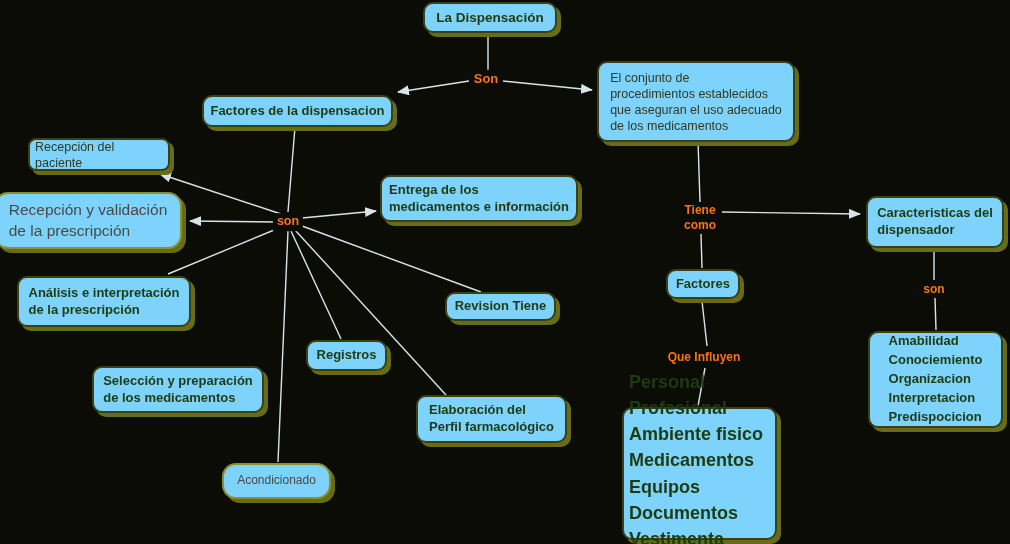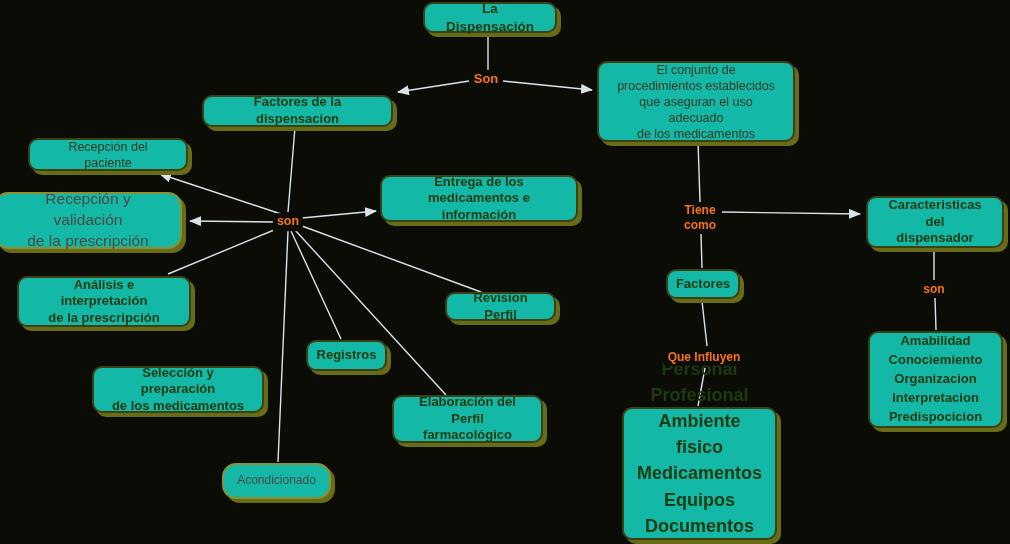--- a/index.html
+++ b/index.html
@@ -6,29 +6,29 @@
   #canvas{
     position:relative;
     width:1010px;height:544px;
     background:#0c0c07;
     overflow:hidden;
     font-family:"Liberation Sans",sans-serif;
   }
   #wires{position:absolute;left:0;top:0;width:1010px;height:544px;}
   .node{
     position:absolute;box-sizing:border-box;
-    background:#14b8a6;
+    background:#7dd3fc;
     border:2px solid #3c4113;
     border-radius:10px;
     box-shadow:4px 4px 0 #686c16;
     display:flex;align-items:center;justify-content:center;
-    text-align:center;white-space:pre-line;
+    white-space:pre-line;
     font-weight:bold;color:#1d3a10;
     font-size:13px;line-height:1.28;
-    padding:3px 15px;
+    padding:3px 5px;
   }
   .node.regular{font-weight:400;color:#2e3a24;font-size:12.5px;}
   .node.alt{
     font-weight:400;color:#4a4a44;
     border-color:#8c9032;border-radius:14px;
   }
   .node.alt.big{font-size:15.5px;line-height:1.35;}
   .node.alt.mid{font-size:12px;}
   .node.list{line-height:1.45;}
   .link-label{
@@ -76,39 +76,39 @@
 
   <div class="node" style="left:423px;top:2px;width:134px;height:31px;font-size:13.5px;">La Dispensación</div>
 
   <div class="node regular" style="left:597px;top:61px;width:198px;height:81px;">El conjunto de
 procedimientos establecidos
 que aseguran el uso adecuado
 de los medicamentos</div>
 
   <div class="node" style="left:202px;top:95px;width:191px;height:32px;">Factores de la dispensacion</div>
 
-  <div class="node regular" style="left:28px;top:138px;width:160px;height:33px;">Recepción del paciente</div>
+  <div class="node regular" style="left:28px;top:138px;width:142px;height:33px;border-radius:8px;">Recepción del paciente</div>
 
   <div class="node alt big" style="left:-6px;top:192px;width:188px;height:57px;">Recepción y validación
 de la prescripción</div>
 
   <div class="node" style="left:380px;top:175px;width:198px;height:47px;">Entrega de los
 medicamentos e información</div>
 
   <div class="node" style="left:17px;top:276px;width:174px;height:51px;">Análisis e interpretación
 de la prescripción</div>
 
-  <div class="node" style="left:445px;top:292px;width:111px;height:29px;">Revision Perfil</div>
+  <div class="node" style="left:445px;top:292px;width:111px;height:29px;">Revision Tiene</div>
 
   <div class="node" style="left:306px;top:340px;width:81px;height:31px;">Registros</div>
 
   <div class="node" style="left:92px;top:366px;width:172px;height:47px;">Selección y preparación
 de los medicamentos</div>
 
-  <div class="node" style="left:392px;top:395px;width:151px;height:48px;">Elaboración del
+  <div class="node" style="left:416px;top:395px;width:151px;height:48px;">Elaboración del
 Perfil farmacológico</div>
 
   <div class="node alt mid" style="left:222px;top:463px;width:109px;height:36px;">Acondicionado</div>
 
   <div class="node" style="left:866px;top:196px;width:138px;height:52px;">Caracteristicas del
 dispensador</div>
 
   <div class="node" style="left:666px;top:269px;width:74px;height:30px;">Factores</div>
 
   <div class="node list" style="left:868px;top:331px;width:135px;height:97px;">Amabilidad

